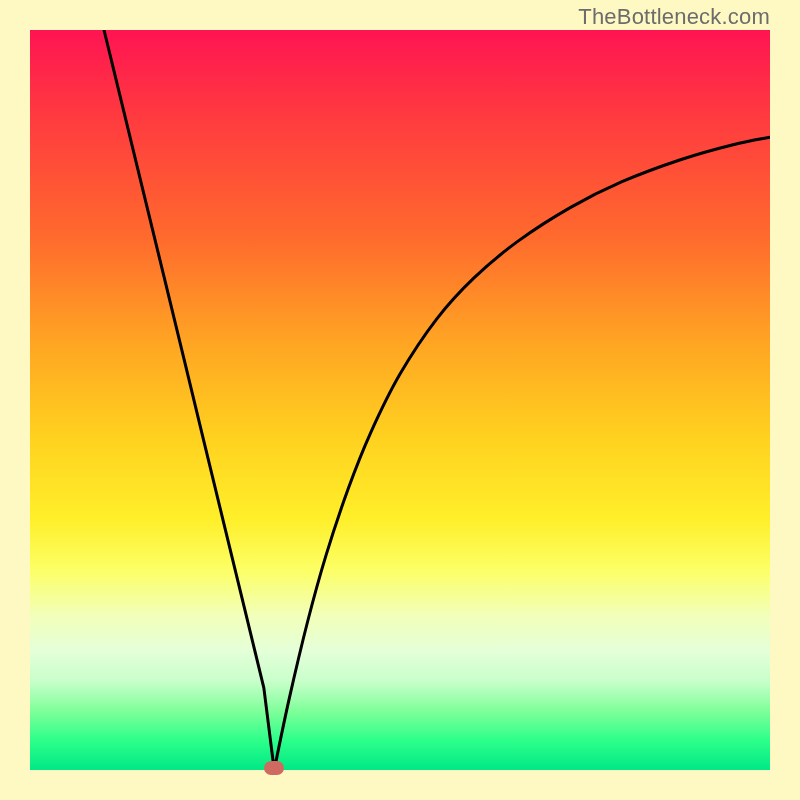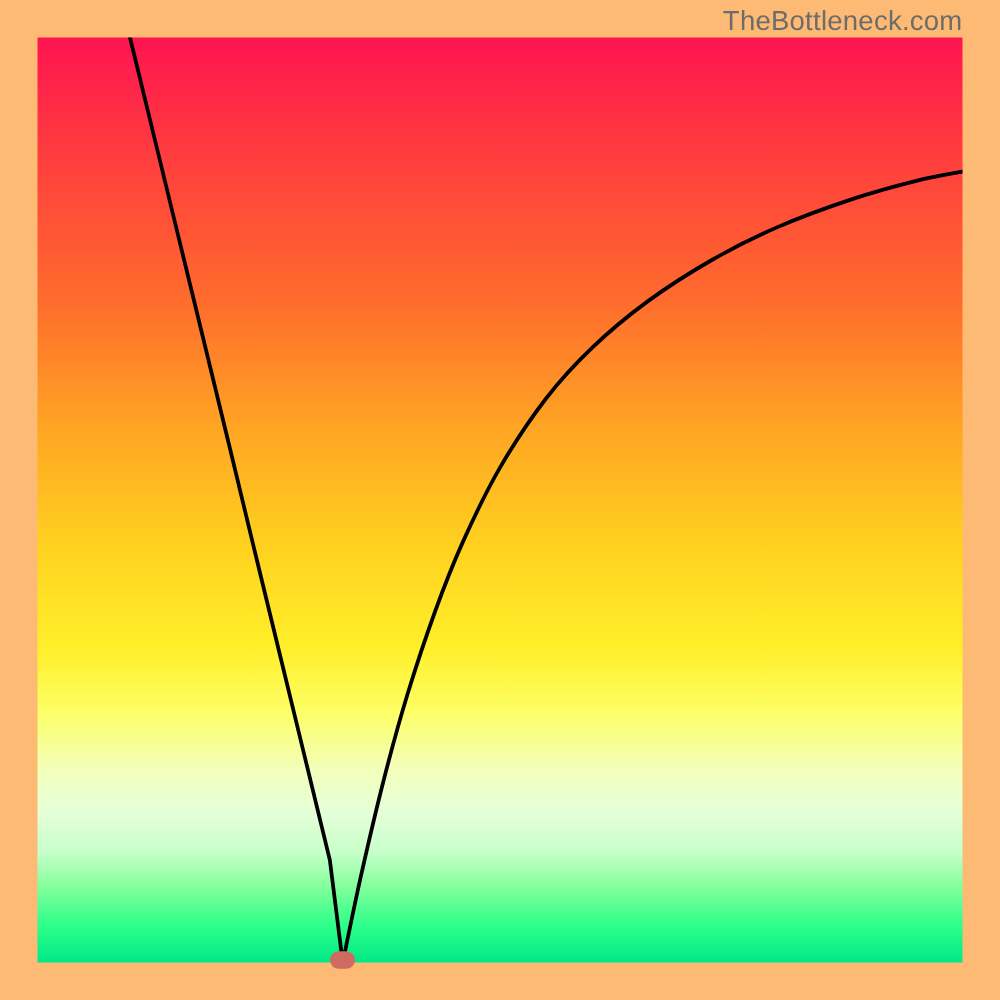--- a/index.html
+++ b/index.html
@@ -7,21 +7,21 @@
     padding: 0;
     width: 800px;
     height: 800px;
     overflow: hidden;
     background: #000;
     font-family: Arial, Helvetica, sans-serif;
   }
   .frame {
     position: absolute;
     inset: 0;
-    background: #fdba74;
+    background: #fef9c3;
   }
   .plot {
     position: absolute;
     left: 30px;
     top: 30px;
     width: 740px;
     height: 740px;
     background: linear-gradient(to bottom,
       #ff1452 0%,
       #ff3b3f 12%,

